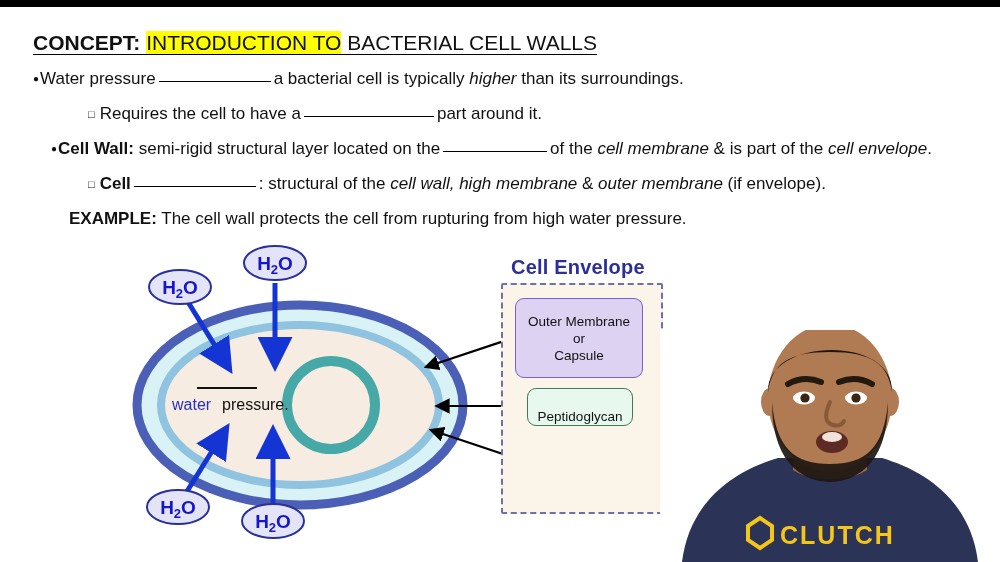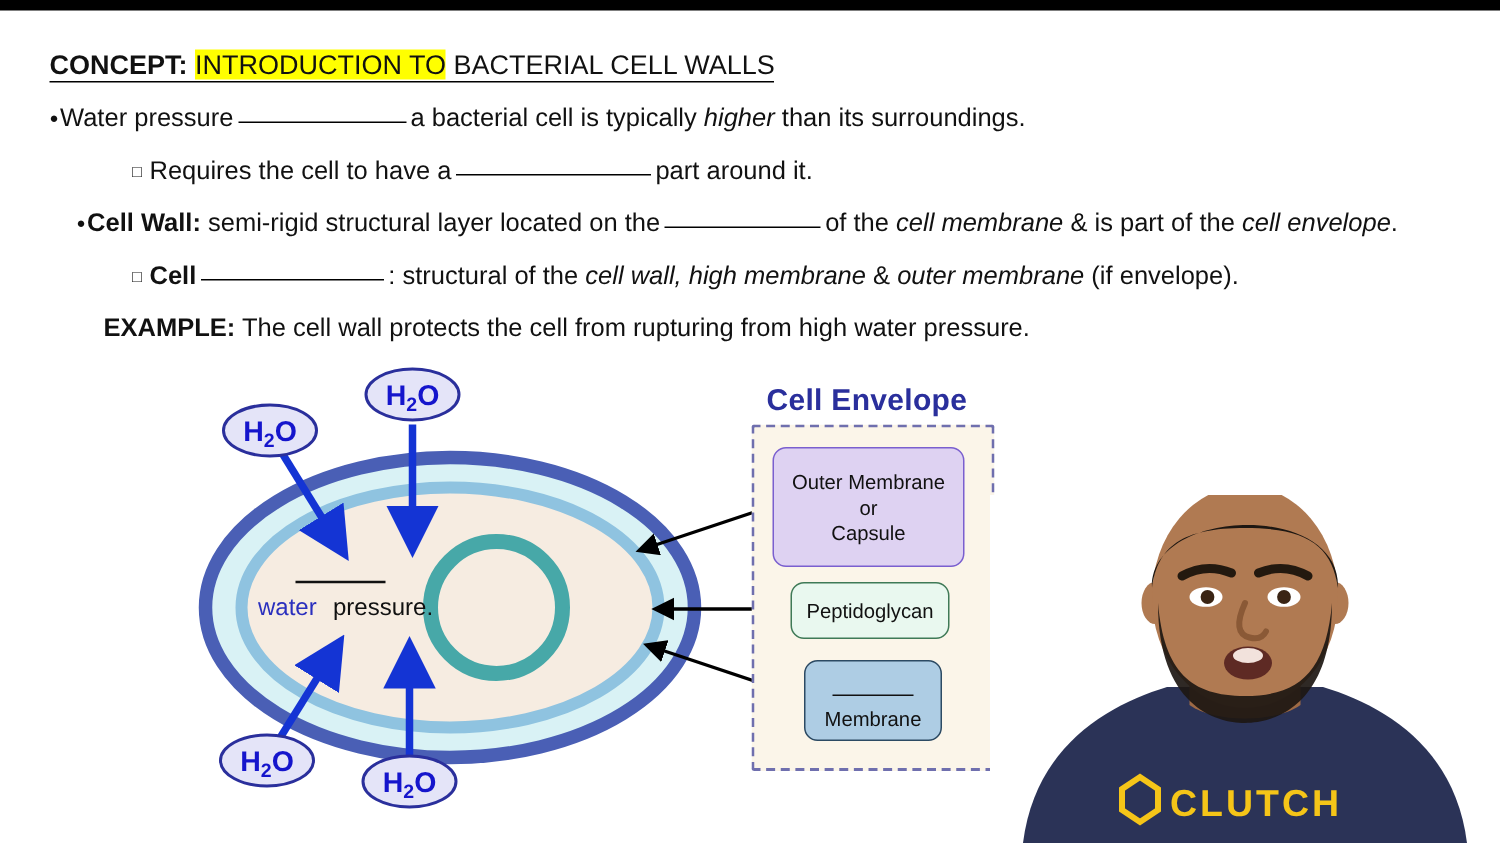--- a/index.html
+++ b/index.html
@@ -36,21 +36,21 @@
   }
   .line {
     position: absolute;
     white-space: nowrap;
     font-size: 17px;
     line-height: 20px;
     color: #111111;
   }
   .concept-line {
     left: 33px; top: 26px;
-    font-size: 18px;
+    font-size: 21px;
     border-bottom: 1.6px solid #000;
     padding-bottom: 1px;
   }
   .concept-label { font-weight: bold; }
   .hl {
     background: #ffff00;
   }
   .bullet-1 { left: 33px; top: 62px; }
   .bullet-2 { left: 88px; top: 97px; }
   .bullet-3 { left: 51px; top: 132px; }
@@ -122,20 +122,21 @@
     left: 515px; top: 298px;
     width: 128px; height: 80px;
     background: #ded2f2;
     border: 1.6px solid #7a5fcf;
   }
   .box-pepti {
     left: 527px; top: 388px;
     width: 106px; height: 38px;
     background: #e9f8ef;
     border: 1.6px solid #3f7a57;
+    align-items: flex-end;
   }
   .box-membrane {
     left: 536px; top: 440px;
     width: 92px; height: 54px;
     background: #aecde4;
     border: 1.6px solid #2c4a63;
     flex-direction: column;
     justify-content: flex-end;
     padding-bottom: 5px;
   }
@@ -268,24 +269,20 @@
       <div>Outer Membrane</div>
       <div>or</div>
       <div>Capsule</div>
     </div>
   </div>
 
   <div class="env-box box-pepti">
     <span>Peptidoglycan</span>
   </div>
 
-  <div class="env-box box-membrane">
-    <span class="mini-blank"></span>
-    <span>Membrane</span>
-  </div>
 
   <div id="instructor">
     <svg width="340" height="232" viewBox="0 0 340 232" xmlns="http://www.w3.org/2000/svg">
       <rect x="0" y="0" width="340" height="232" fill="#ffffff"></rect>
 
       <path d="M22 232 C30 168 78 140 118 128 L222 128 C262 140 310 168 318 232 Z" fill="#2b3357"></path>
 
       <path d="M133 104 L207 104 L207 140 C190 152 150 152 133 140 Z" fill="#9e6a45"></path>
 
       <ellipse cx="110" cy="72" rx="9" ry="14" fill="#b07a52"></ellipse>

